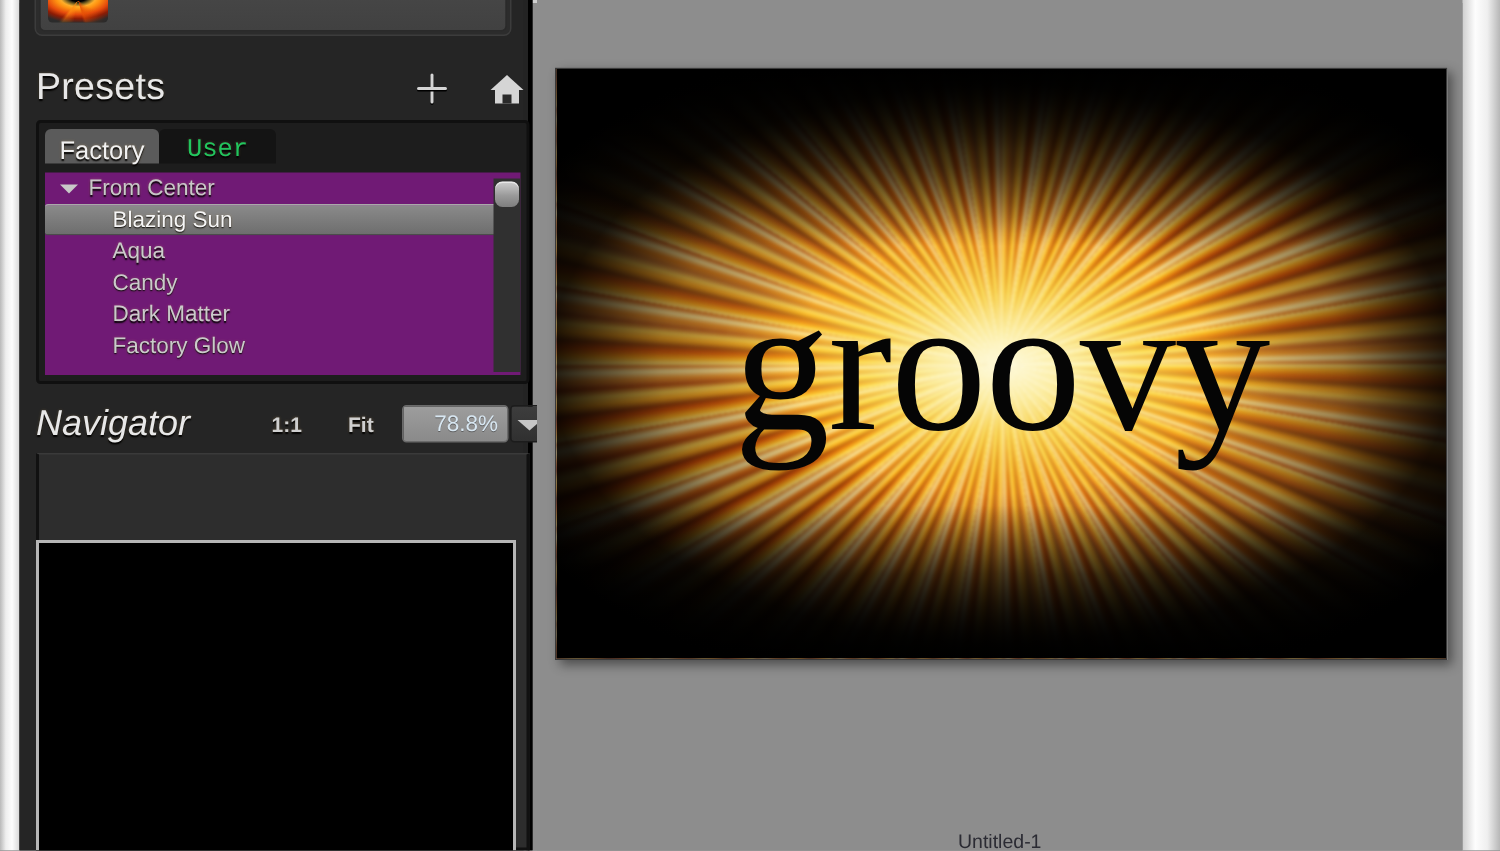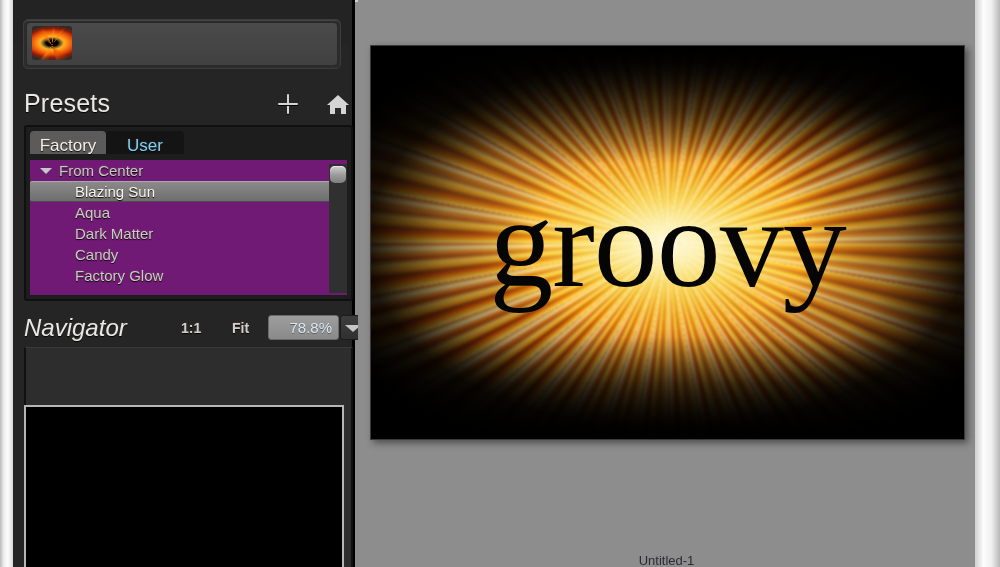--- a/index.html
+++ b/index.html
@@ -11,21 +11,21 @@
   .edge-left{ position:absolute; left:0; top:0; width:13px; height:567px;
     background:linear-gradient(to right,#b9b9b9 0%,#eeeeee 30%,#fdfdfd 62%,#d8d8d8 100%); }
   .edge-right{ position:absolute; right:0; top:0; width:25px; height:567px;
     background:linear-gradient(to left,#b7b7b7 0%,#efefef 34%,#fdfdfd 66%,#cfcfcf 100%); }
   .edge-top{ position:absolute; left:0; top:0; width:1000px; height:2px;
     background:#cfcfcf; }
 
   
   .dock{ position:absolute; left:13px; top:0; width:342px; height:567px;
     background:#232323; border-right:3px solid #000; }
-  .dock-inner{ position:absolute; left:0; top:0; right:3px; bottom:0; background:#252525;margin-top:45px; }
+  .dock-inner{ position:absolute; left:0; top:0; right:3px; bottom:0; background:#252525; }
 
   
   .picker-frame{ position:absolute; left:10px; top:-26px; width:318px; height:50px;
     background:#2c2c2c; border:1px solid #3c3c3c; border-radius:5px;
     box-shadow:inset 0 1px 0 #444; }
   .picker-inner{ position:absolute; left:2px; top:2px; right:2px; bottom:2px;
     background:linear-gradient(to bottom,#4a4a4a,#414141); border-radius:4px;
     border:1px solid #2a2a2a; }
   .picker-thumb{ position:absolute; left:5px; top:3px; width:40px; height:34px;
     border-radius:3px; overflow:hidden; background:#2b2b2b; }
@@ -73,22 +73,22 @@
     background:#2a2a2a; }
 
   
   .presets-box{ position:absolute; left:11px; top:80px; width:329px; height:176px;
     background:#1d1d1d; border:2px solid #101010; border-radius:3px; }
   .tabs{ position:absolute; left:4px; top:4px; height:29px; }
   .tab{ position:absolute; top:0; height:23px; line-height:29px; font-size:17px;
     text-align:center; cursor:pointer; border-radius:4px 4px 0 0; }
   .tab.active{ left:0; width:76px; background:#5b5b5b; color:#f1f1f1;
     text-shadow:0 1px 1px #000, 0 0 2px rgba(255,200,110,.3); }
-  .tab.inactive{ left:76px; width:78px; background:#141414; color:#7dd3fc;
-    text-shadow:0 1px 1px #000, 0 0 2px rgba(255,200,110,.25); }
+  .tab.inactive{ left:76px; width:78px; background:#141414; color:#22c55e;
+    text-shadow:0 1px 1px #000, 0 0 2px rgba(255,200,110,.25);font-family:Liberation Mono, monospace; }
   .list{ position:absolute; left:4px; top:33px; right:4px; bottom:4px;
     background:#701a75; overflow:hidden; }
   .grp{ position:relative; height:21px; line-height:21px; padding-left:29px;
     color:#c8c8c8; font-size:15px;
     text-shadow:0 1px 1px #000, 0 0 2px rgba(255,200,110,.28); }
   .grp .tri{ position:absolute; left:10px; top:8px; width:0; height:0;
     border-left:6px solid transparent; border-right:6px solid transparent;
     border-top:6px solid #c8c8c8; }
   .item{ position:relative; height:21px; line-height:21px; padding-left:45px;
     color:#cbcbcb; font-size:15px; cursor:pointer;
@@ -222,22 +222,22 @@
           <div class="tab inactive">User</div>
         </div>
 
         <div class="list">
           <div class="grp">
             <span class="tri"></span>
             <span>From Center</span>
           </div>
           <div class="item sel">Blazing Sun</div>
           <div class="item">Aqua</div>
+          <div class="item">Candy</div>
           <div class="item">Dark Matter</div>
-          <div class="item">Candy</div>
           <div class="item">Factory Glow</div>
         </div>
         <div class="vtrack"></div>
         <div class="vthumb"></div>
       </div>
 
       <div class="nav-head">
         <div class="nav-title">Navigator</div>
         <div class="nav-ratio">1:1</div>
         <div class="nav-fit">Fit</div>

